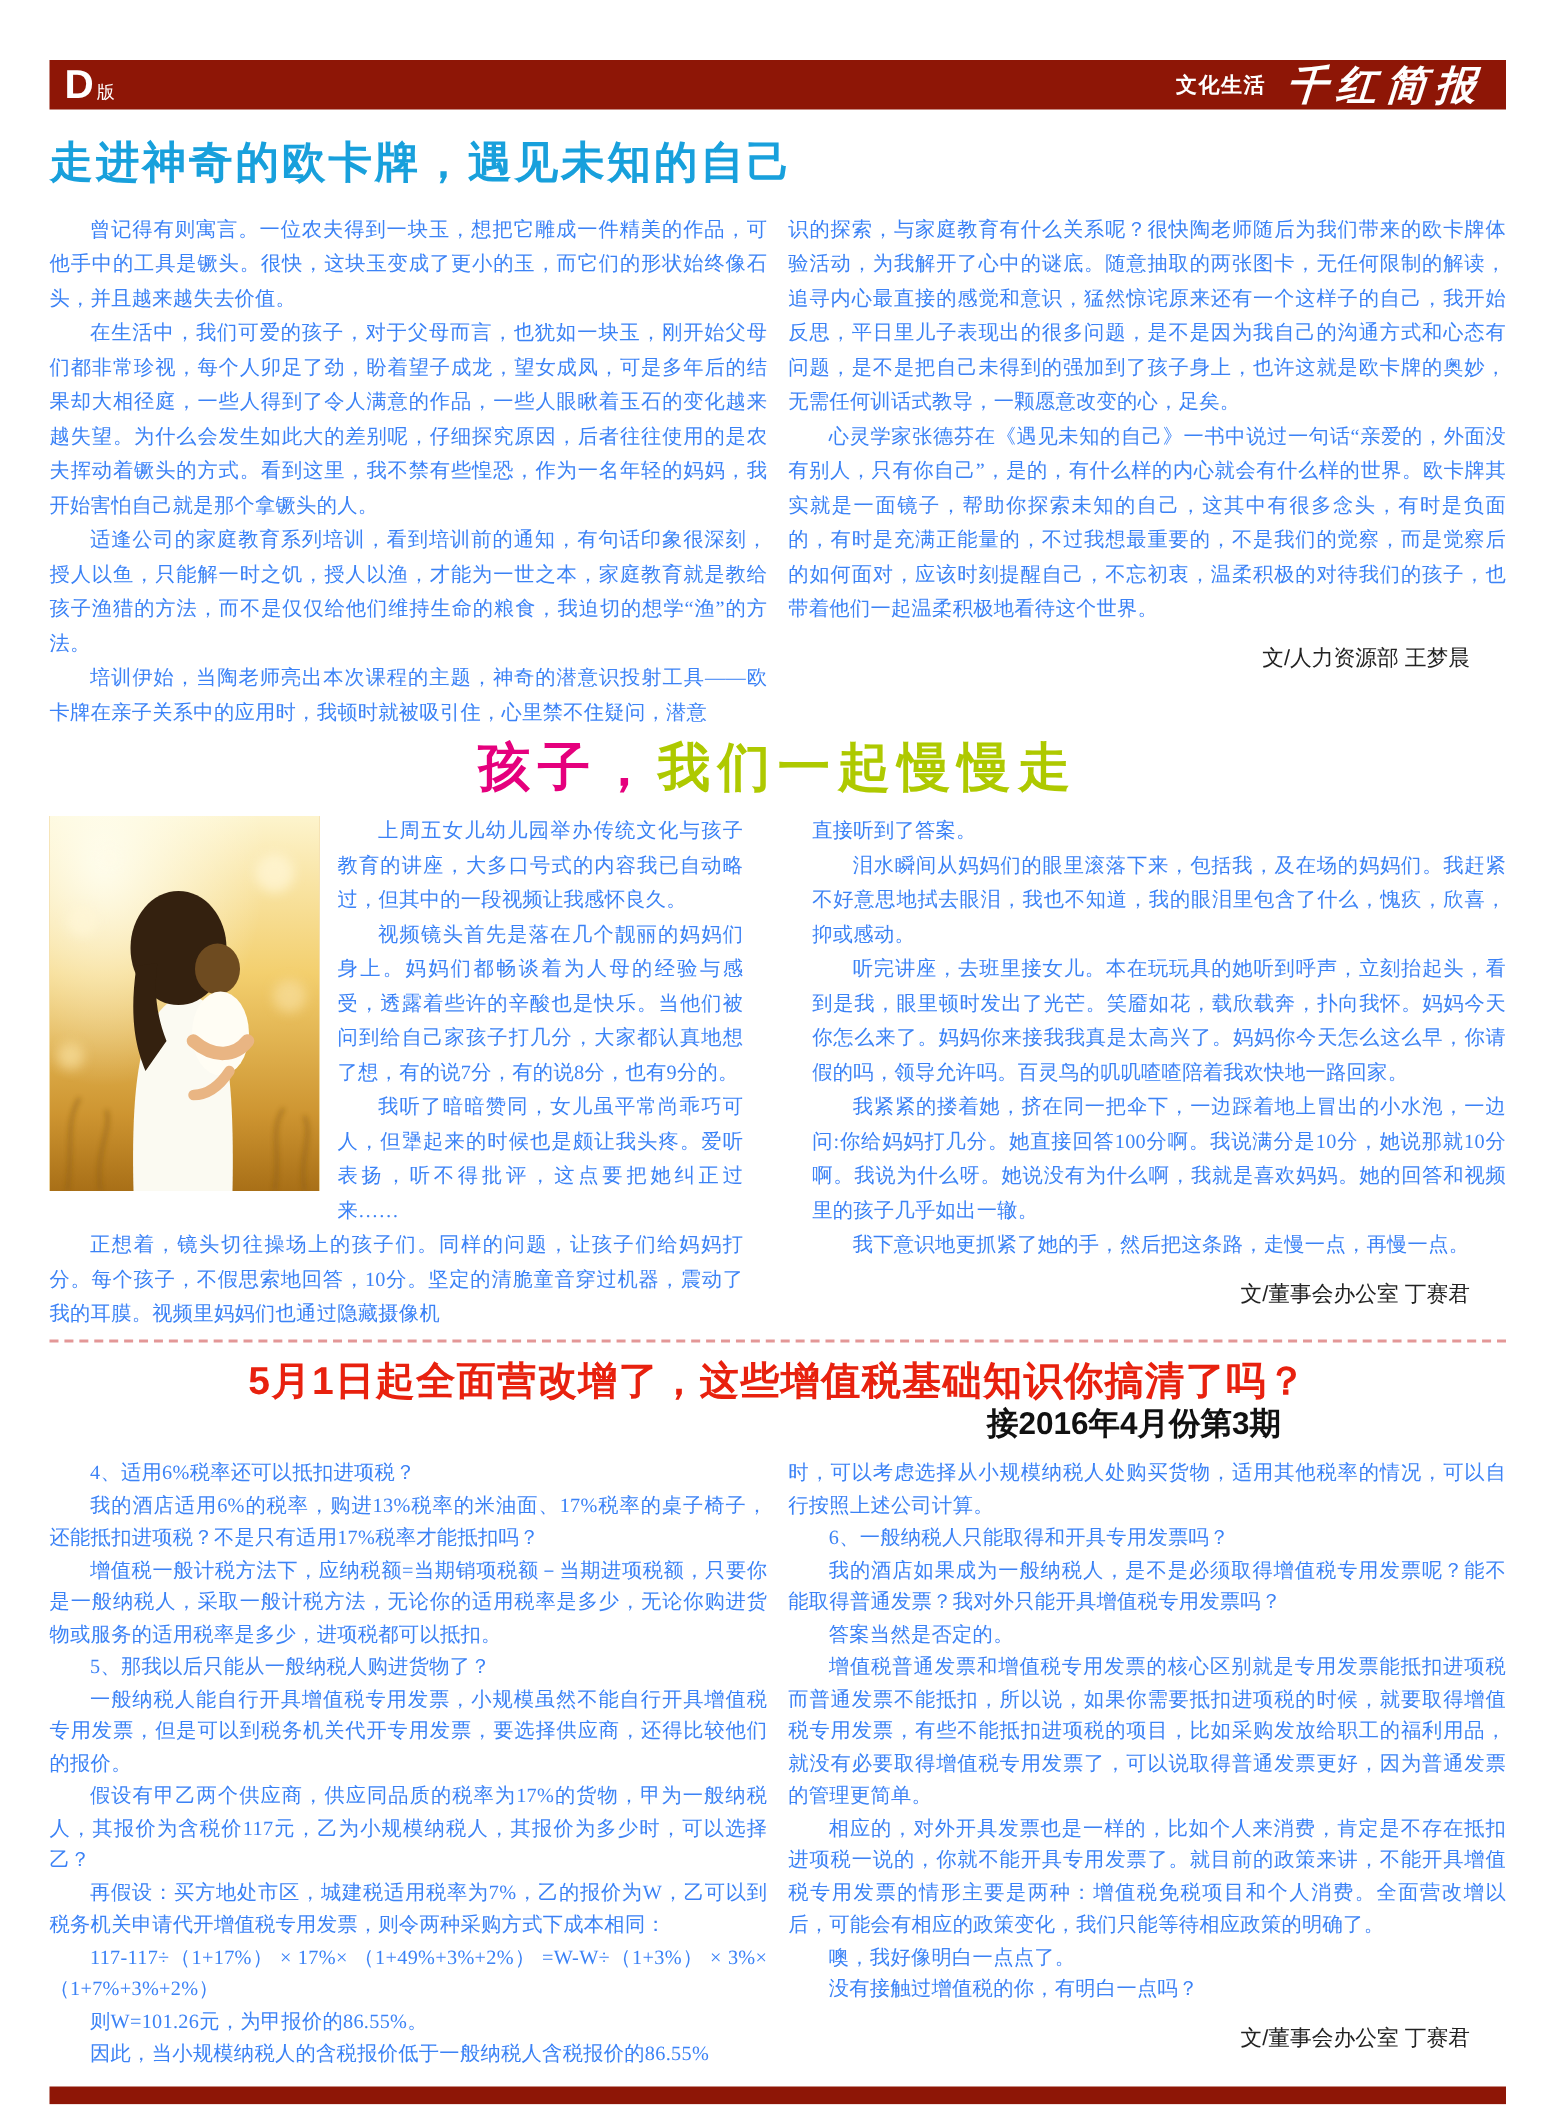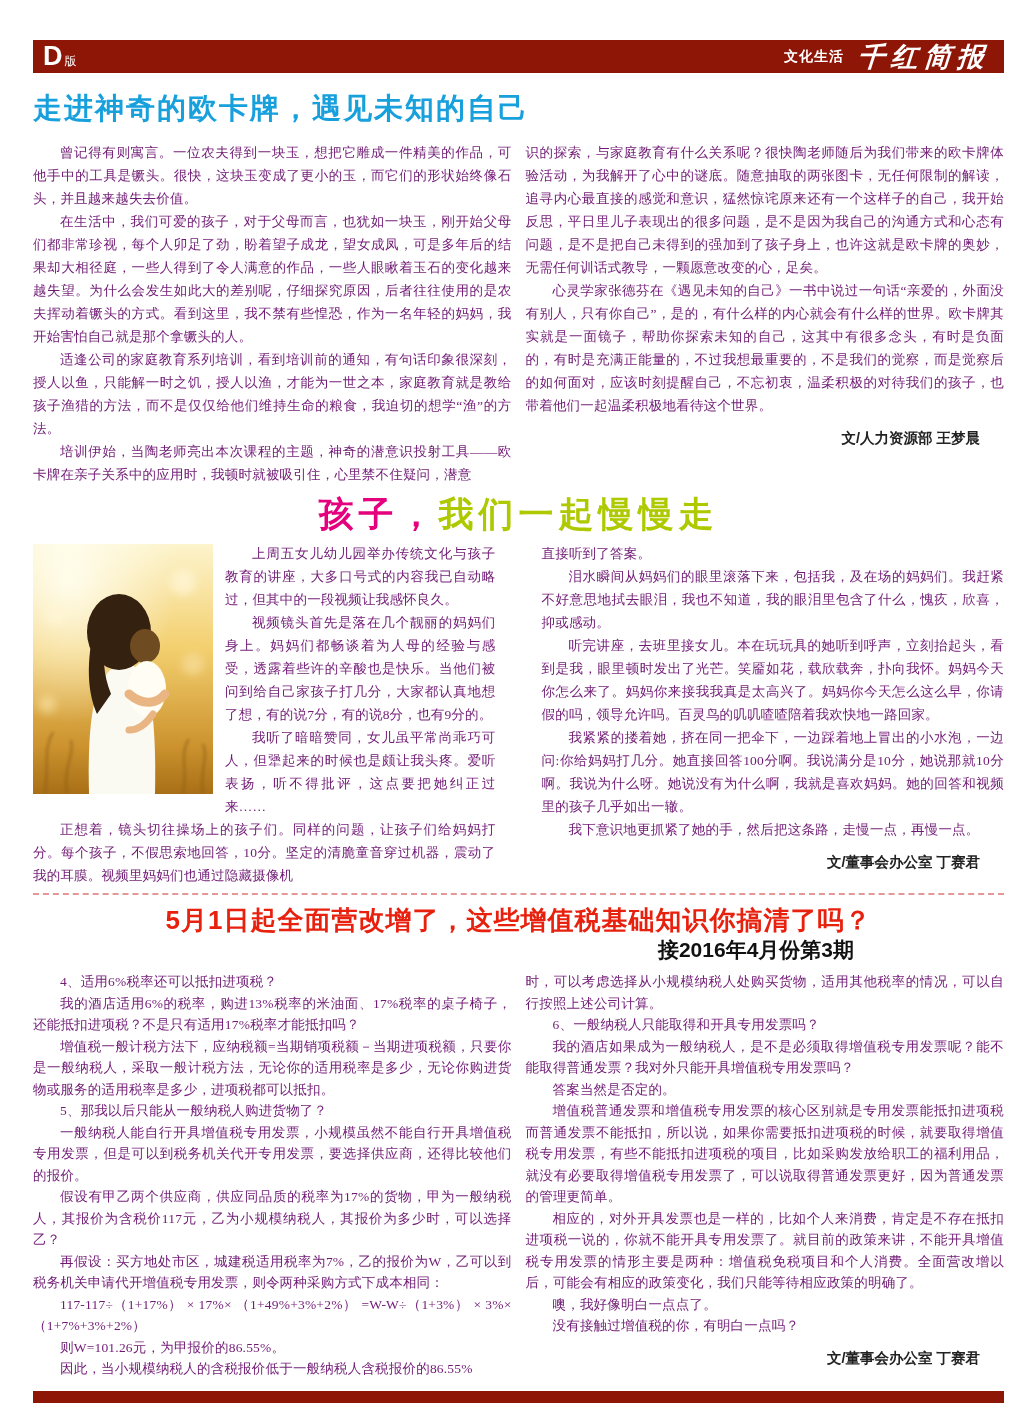--- a/index.html
+++ b/index.html
@@ -41,21 +41,21 @@
   .title1 {
     margin-top: 16px;
     text-align: left;
     font-family: "Liberation Sans", "DejaVu Sans", sans-serif;
     font-size: 29px; font-weight: bold; letter-spacing: 2px;
     color: var(--title1, #18a0dc);
   }
   .title2 {
     margin-top: 6px;
     text-align: center;
-    font-family: Liberation Sans, sans-serif;
+    font-family: Liberation Mono, monospace;
     font-size: 35px; font-weight: bold; letter-spacing: 5px;
     line-height: 44px;
   }
   .title2 .lead { color: var(--title2-lead, #e5007d); }
   .title2 .rest { color: var(--title2-rest, #aec900); }
   .title3 {
     margin-top: 10px;
     text-align: center;
     font-family: "Liberation Sans", "DejaVu Sans", sans-serif;
     font-size: 26px; font-weight: bold; letter-spacing: 1px;
@@ -76,30 +76,30 @@
   .art1 { margin-top: 12px; }
   .art2 { margin-top: 6px; gap: 46px; }
   .art3 { margin-top: 8px; }
   .para {
     margin: 0;
     font-size: 13.5px;
     line-height: 23px;
     letter-spacing: 0.2px;
     text-align: justify;
     text-indent: 2em;
-    color: #701a75;
+    color: #3b82f6;
   }
   .art3 .para { line-height: 21.5px; }
   .no-indent { text-indent: 0; }
   .byline {
     margin-top: 12px;
     padding-right: 24px;
     text-align: right;
     font-size: 14.5px;
-    font-weight: bold;
+    font-weight: normal;
     color: #222;
     font-family: "Liberation Sans", "DejaVu Sans", sans-serif;
   }
 
   
   .photo {
     float: left;
     width: 180px; height: 250px;
     margin: 2px 12px 8px 0;
     background: #e9c469;

